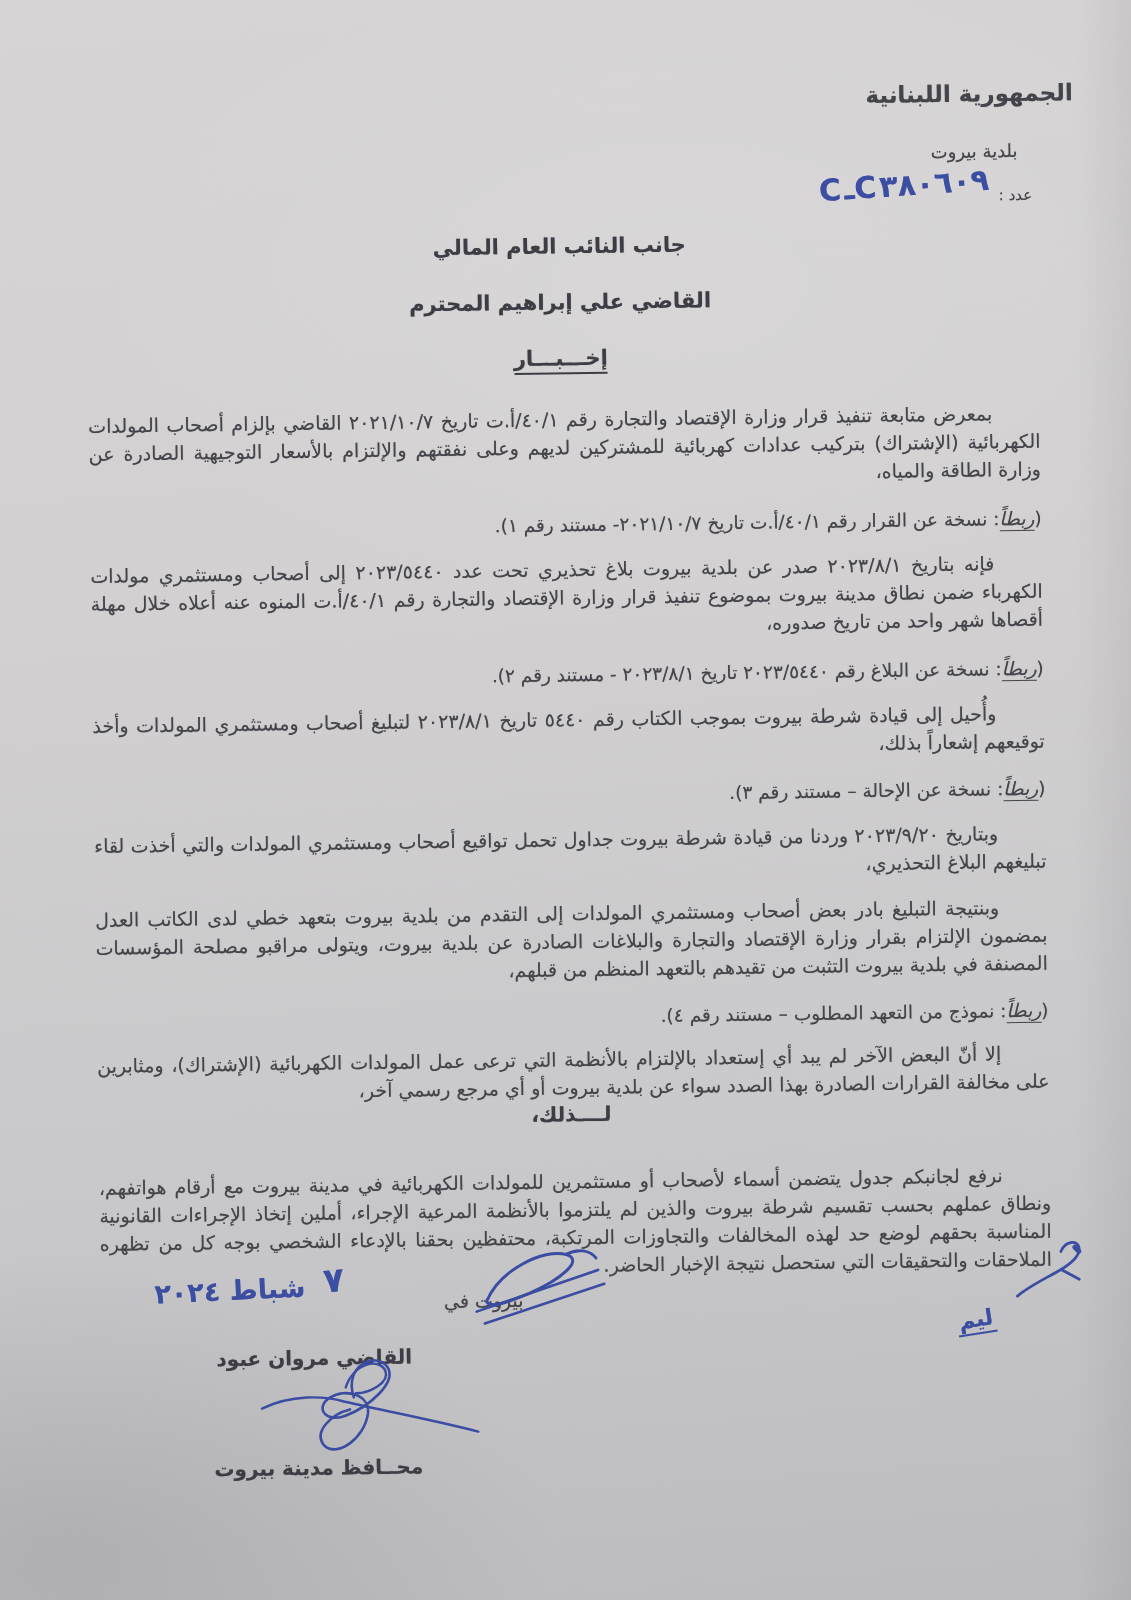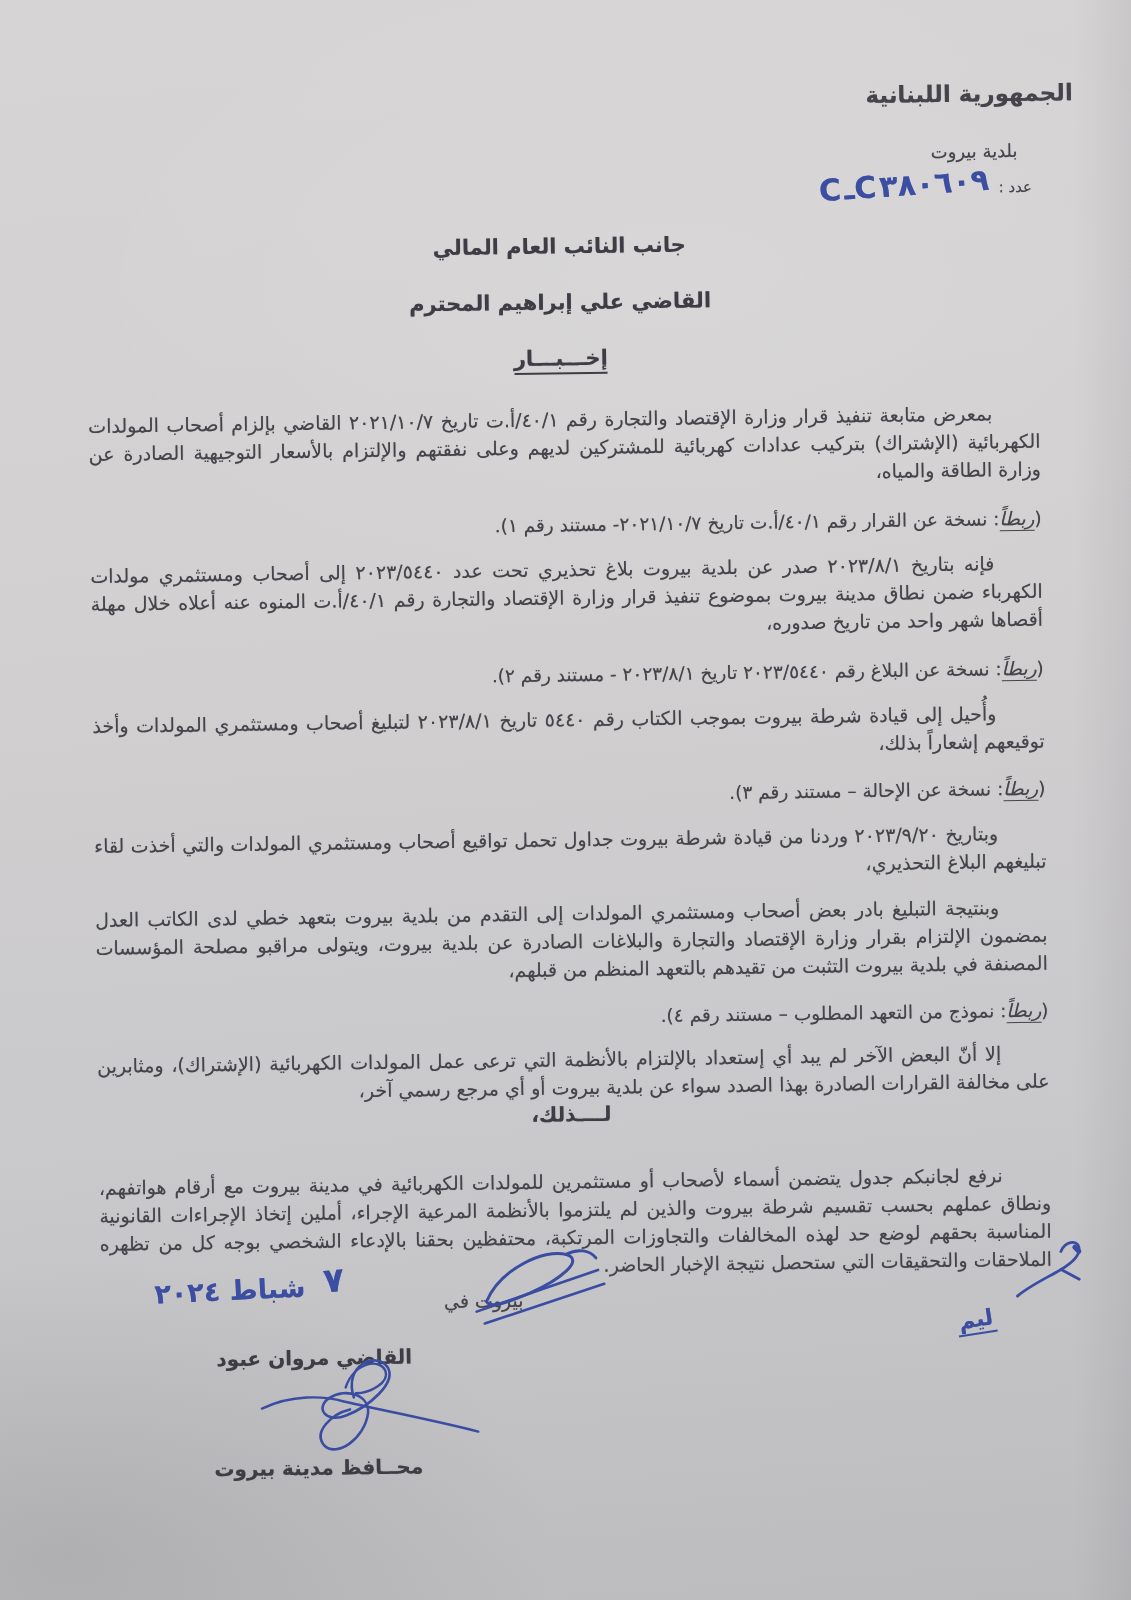--- a/index.html
+++ b/index.html
@@ -16,21 +16,21 @@
     position:absolute;inset:0;
     transform:rotate(-0.8deg);
     transform-origin:52% 48%;
     color:#45444b;
     text-shadow:0 0 0.7px rgba(69,68,75,.55);
   }
   .abs{position:absolute;}
   .hdr-republic{top:86px;right:50px;font-size:23px;font-weight:600;letter-spacing:.5px;}
   .hdr-municipality{top:146px;right:106px;font-size:18px;}
   .ref-row{top:172px;right:92px;display:flex;direction:rtl;align-items:flex-start;}
-  .ref-label{font-size:15px;margin-top:12px;}
+  .ref-label{font-size:15px;margin-top:20px;}
   .ink{color:#3c4ea2;text-shadow:0 0 .6px rgba(60,78,162,.55);}
   .ref-number{
     direction:ltr;unicode-bidi:bidi-override;
     font-size:30px;font-weight:600;letter-spacing:3px;
     margin-left:4px;margin-right:10px;
     transform:rotate(-3deg);
   }
   .center-line{left:0;right:0;text-align:center;font-weight:700;font-size:21px;color:#3e3d45;}
   .addr1{top:234px;}
   .addr2{top:290px;}

